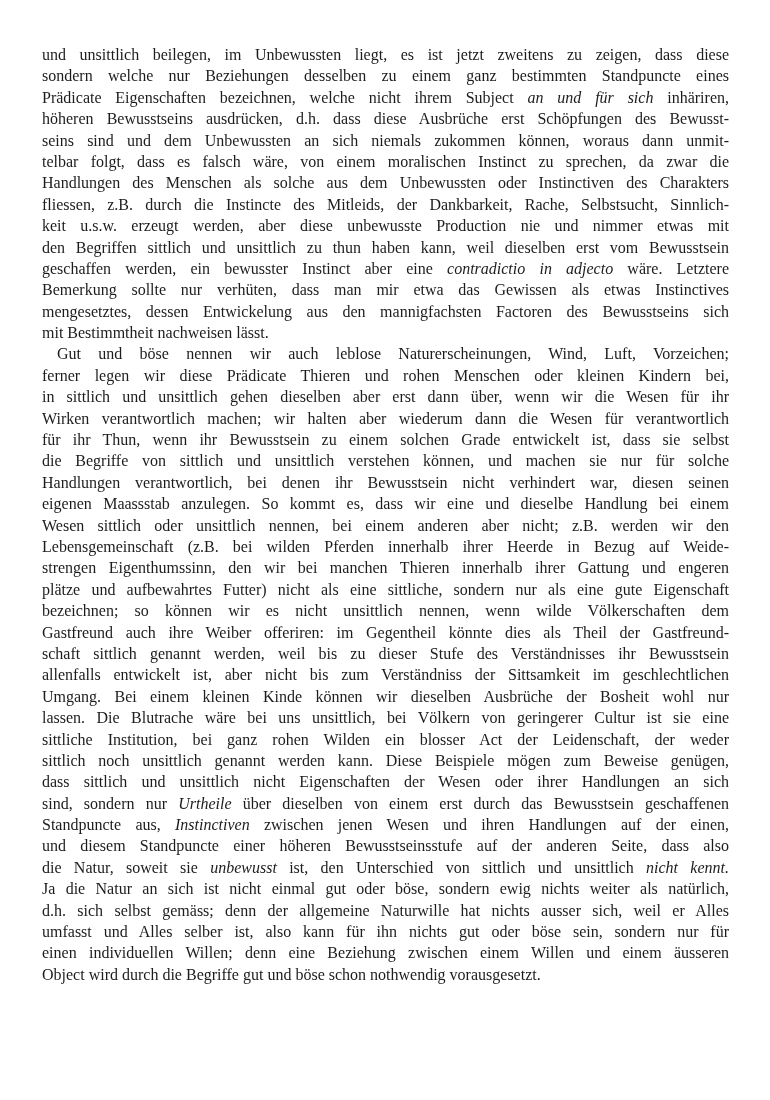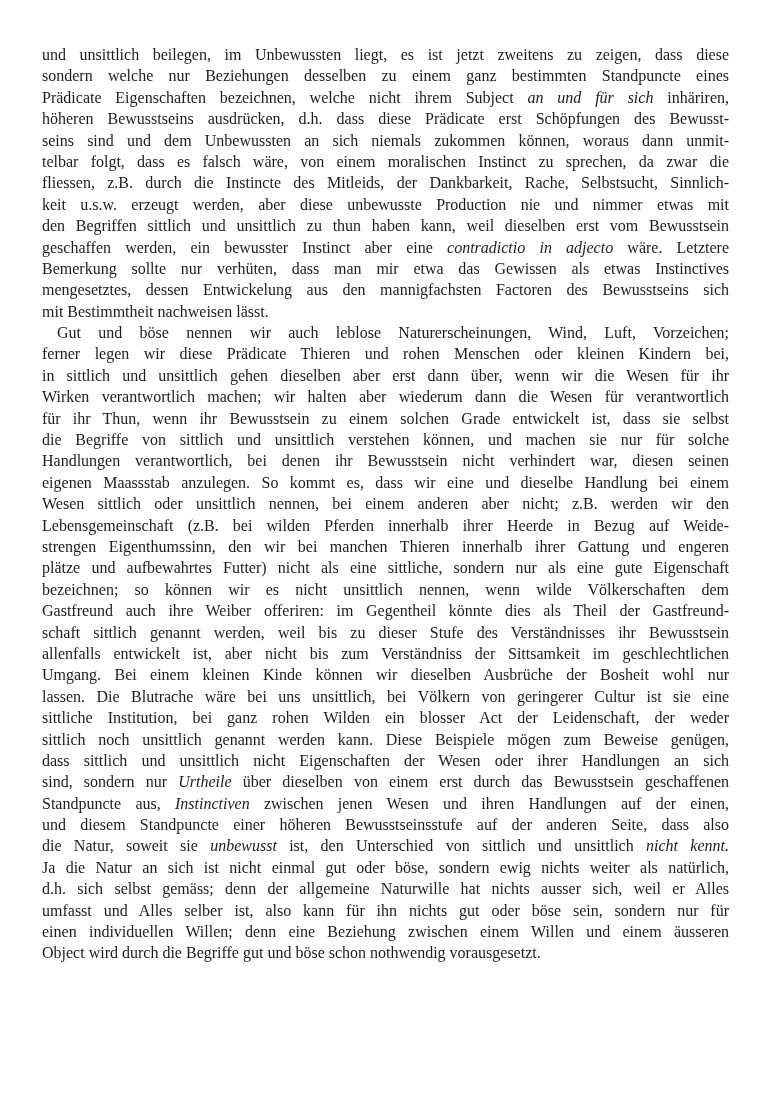--- a/index.html
+++ b/index.html
@@ -50,23 +50,24 @@
   }
 </style>
 </head>
 <body>
 
 <div class="page">
   <main class="textblock">
       <div class="line"><span>und unsittlich beilegen, im Unbewussten liegt, es ist jetzt zweitens zu zeigen, dass diese</span></div>
       <div class="line"><span>sondern welche nur Beziehungen desselben zu einem ganz bestimmten Standpuncte eines</span></div>
       <div class="line"><span>Prädicate Eigenschaften bezeichnen, welche nicht ihrem Subject </span><em>an und für sich</em><span> inhäriren,</span></div>
-      <div class="line"><span>höheren Bewusstseins ausdrücken, d.h. dass diese Prädicate erst Schöpfungen des Bewusst-</span></div>
+      <div class="line"><span>höheren Bewusstseins ausdrücken, d.h. dass diese Ausbrüche erst Schöpfungen des Bewusst-</span></div>
       <div class="line"><span>seins sind und dem Unbewussten an sich niemals zukommen können, woraus dann unmit-</span></div>
       <div class="line"><span>telbar folgt, dass es falsch wäre, von einem moralischen Instinct zu sprechen, da zwar die</span></div>
+      <div class="line"><span>Handlungen des Menschen als solche aus dem Unbewussten oder Instinctiven des Charakters</span></div>
       <div class="line"><span>fliessen, z.B. durch die Instincte des Mitleids, der Dankbarkeit, Rache, Selbstsucht, Sinnlich-</span></div>
       <div class="line"><span>keit u.s.w. erzeugt werden, aber diese unbewusste Production nie und nimmer etwas mit</span></div>
       <div class="line"><span>den Begriffen sittlich und unsittlich zu thun haben kann, weil dieselben erst vom Bewusstsein</span></div>
       <div class="line"><span>geschaffen werden, ein bewusster Instinct aber eine </span><em>contradictio in adjecto</em><span> wäre. Letztere</span></div>
       <div class="line"><span>Bemerkung sollte nur verhüten, dass man mir etwa das Gewissen als etwas Instinctives</span></div>
       <div class="line"><span>mengesetztes, dessen Entwickelung aus den mannigfachsten Factoren des Bewusstseins sich</span></div>
       <div class="line last"><span>mit Bestimmtheit nachweisen lässt.</span></div>
       <div class="line indent"><span>Gut und böse nennen wir auch leblose Naturerscheinungen, Wind, Luft, Vorzeichen;</span></div>
       <div class="line"><span>ferner legen wir diese Prädicate Thieren und rohen Menschen oder kleinen Kindern bei,</span></div>
       <div class="line"><span>in sittlich und unsittlich gehen dieselben aber erst dann über, wenn wir die Wesen für ihr</span></div>

